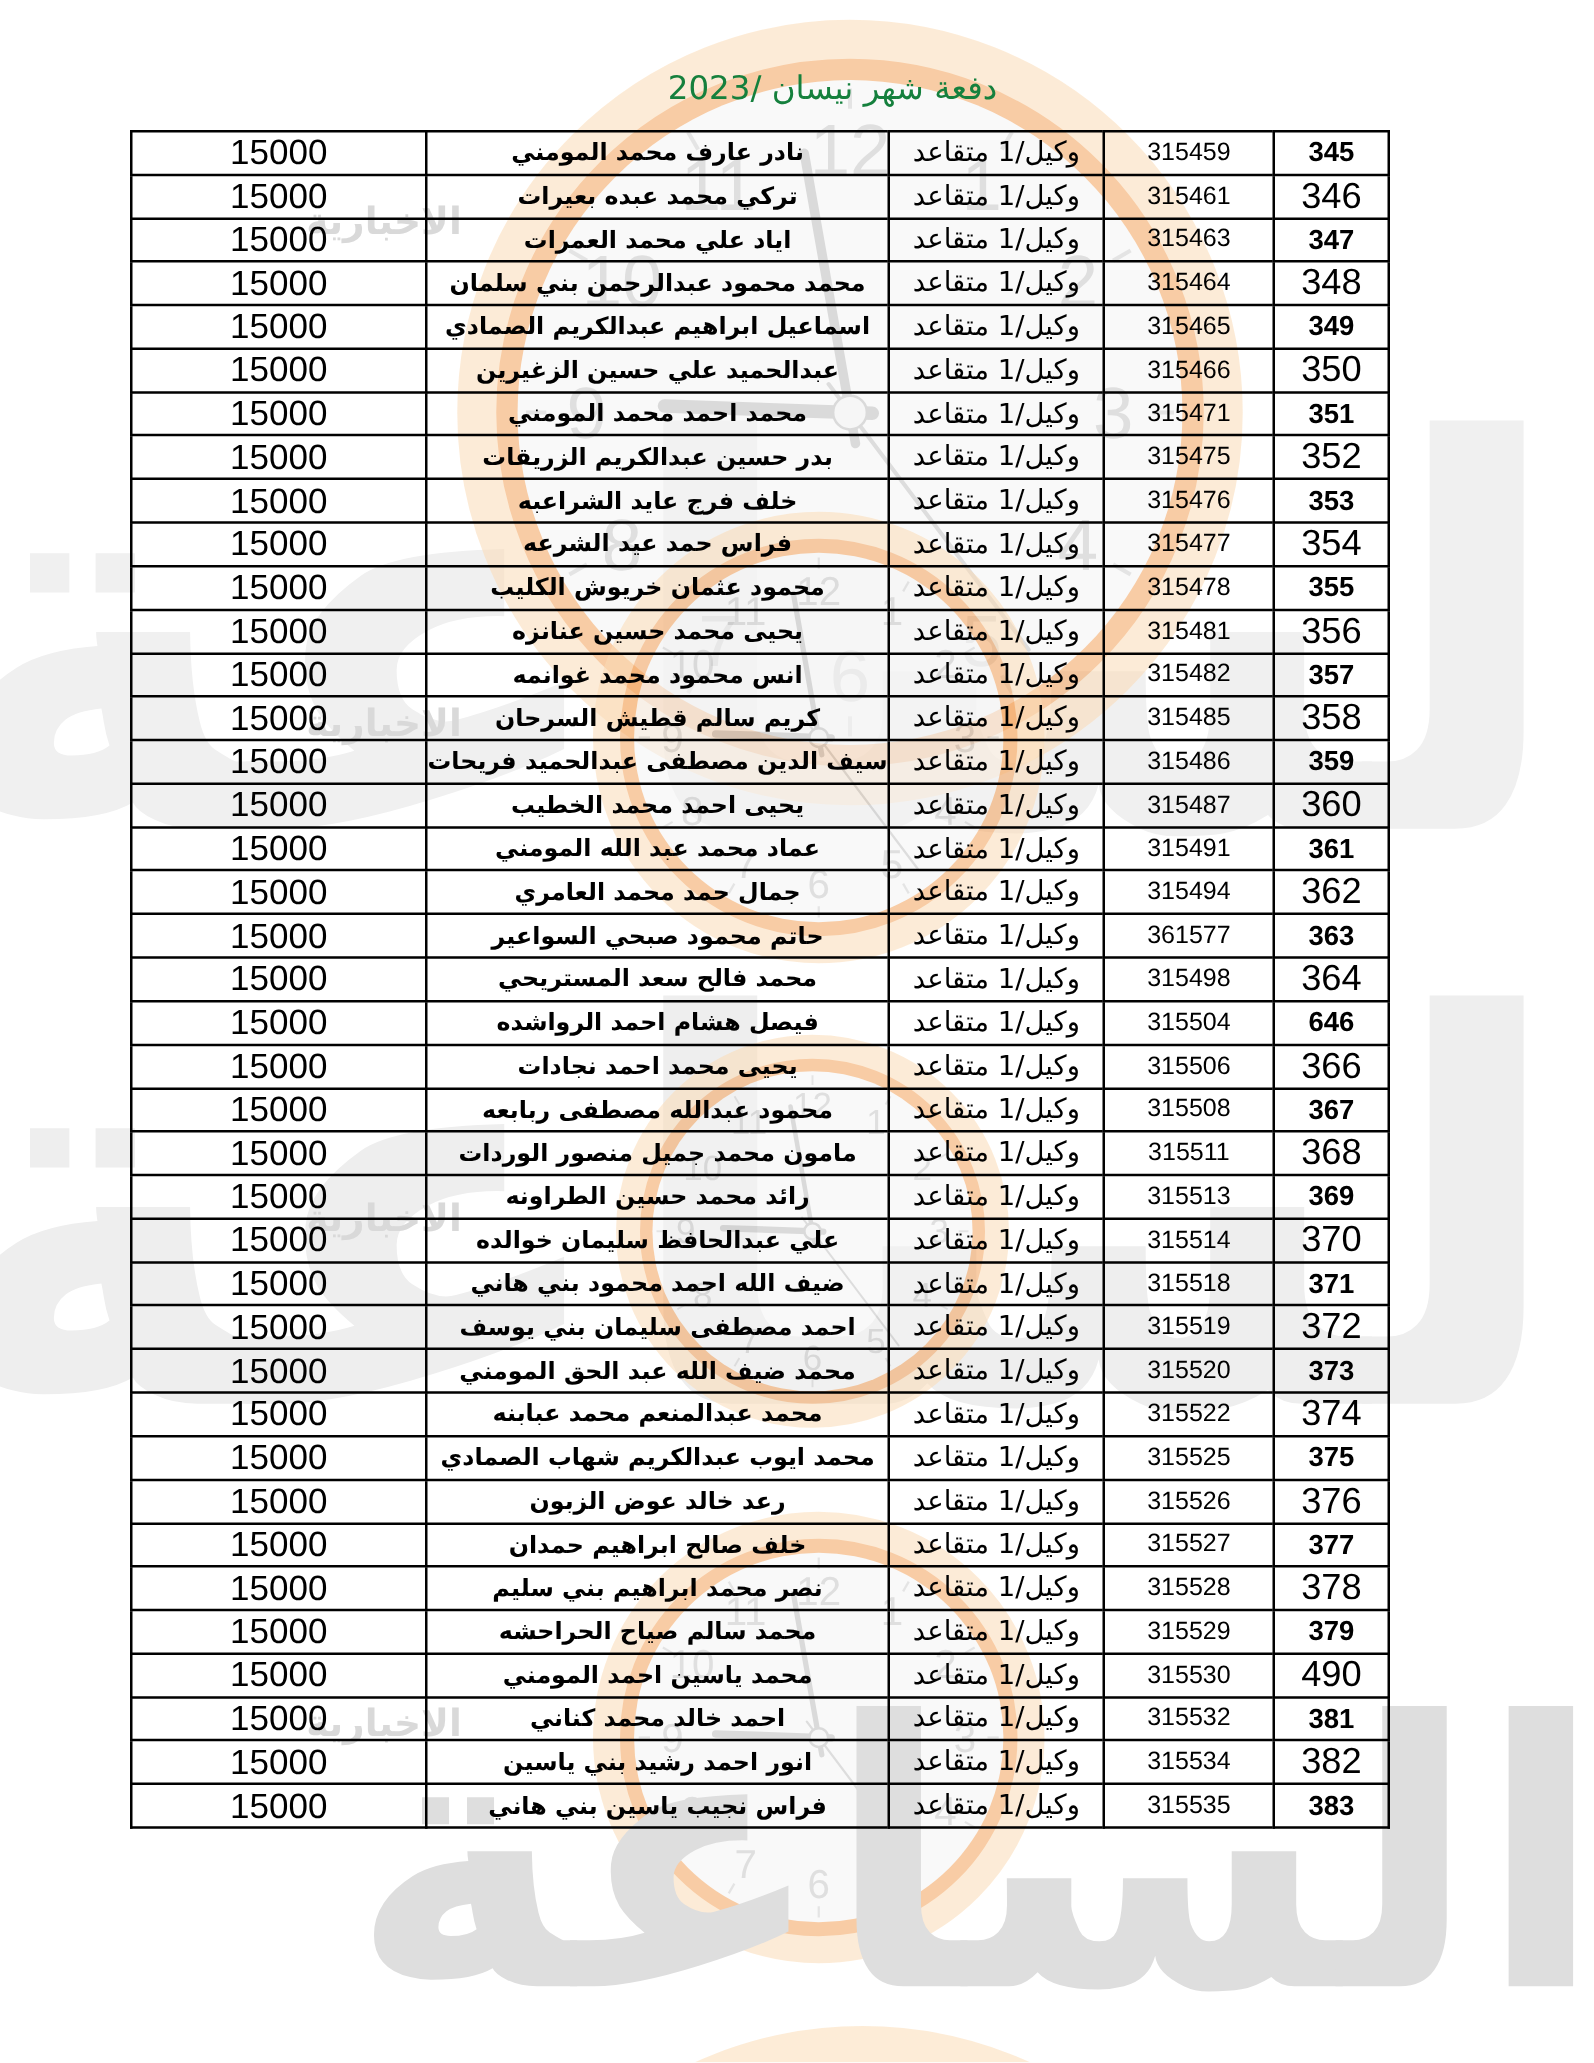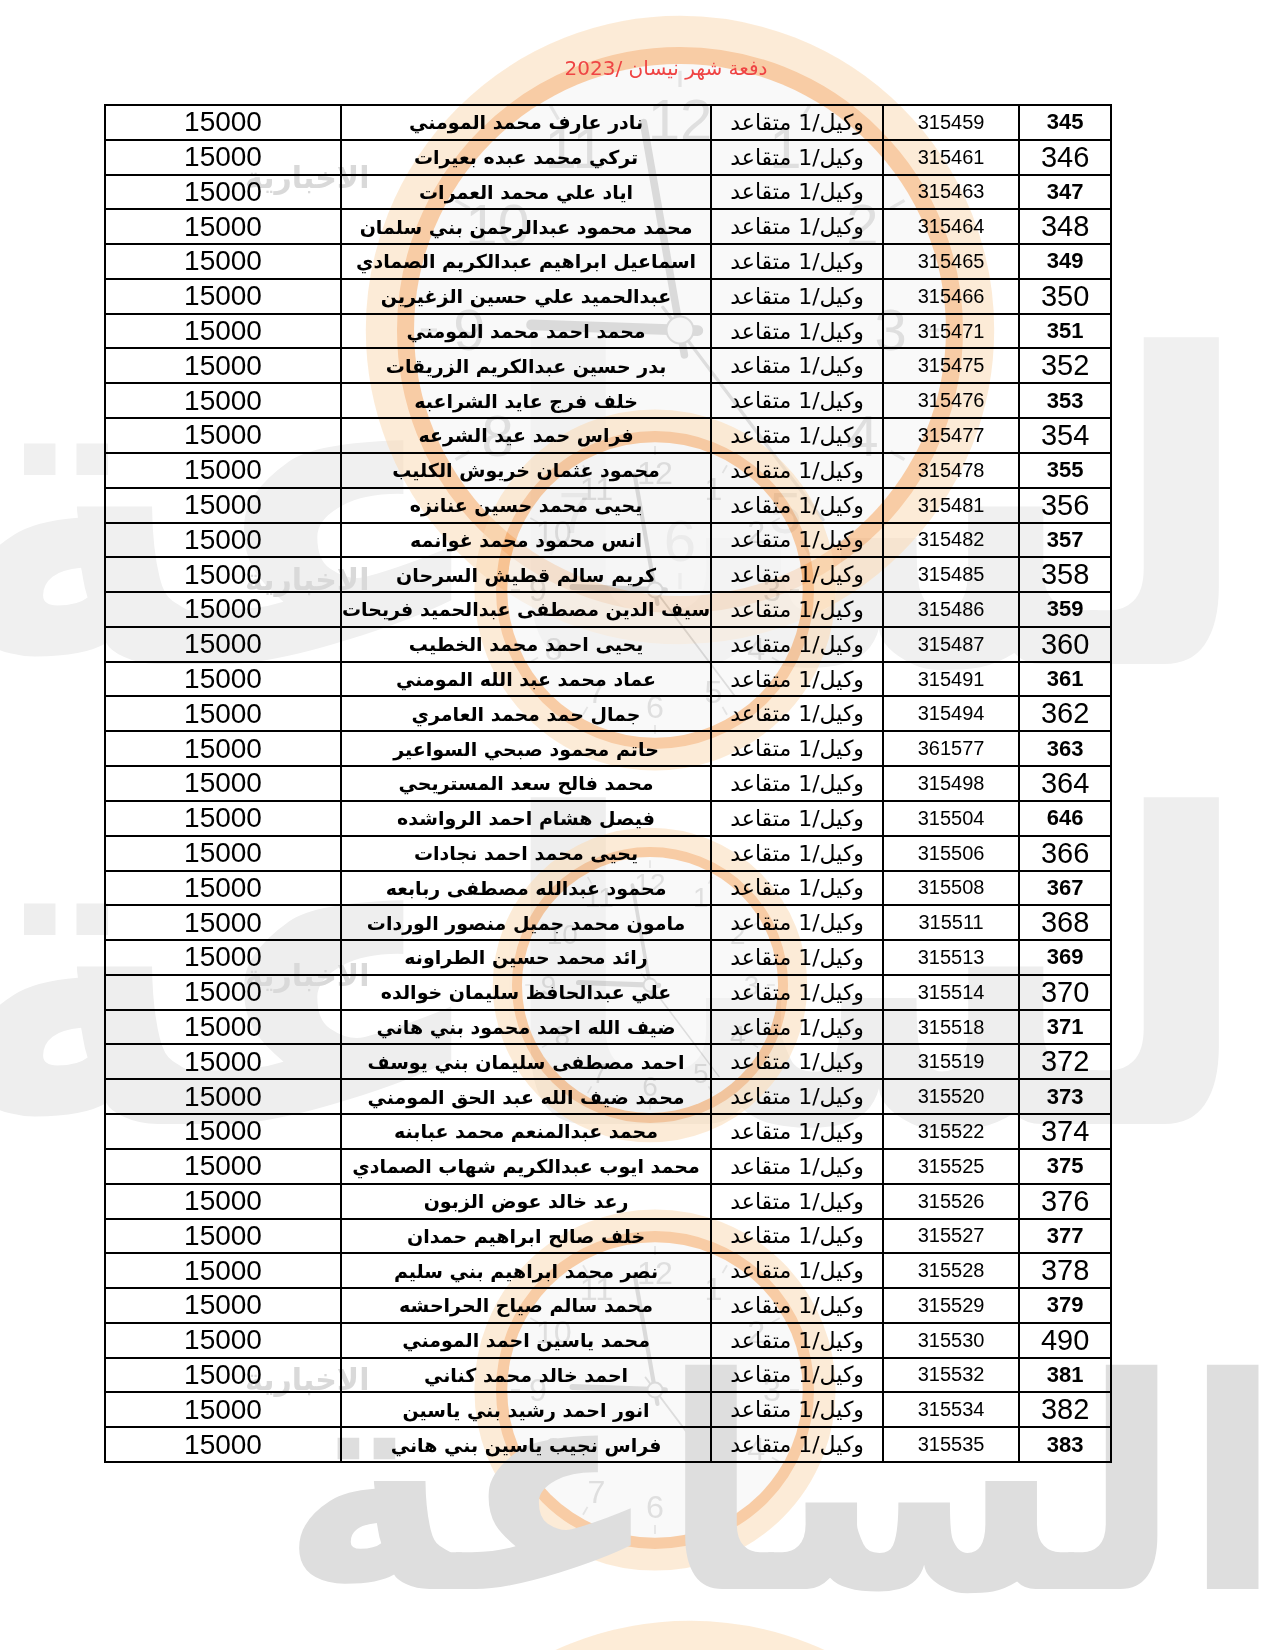--- a/index.html
+++ b/index.html
@@ -40,22 +40,22 @@
   .wm-sub-4{top:1362px;}
   .wm-svg{position:absolute;top:0;left:0;}
   
   .content{position:absolute;inset:0;z-index:1;}
   .title{
     position:absolute;
     top:56px;left:0;width:100%;
     box-sizing:border-box;
     padding-left:57px;
     text-align:center;
-    font-size:20px;
-    color:#ef4444;
+    font-size:26px;
+    color:#15803d;
     direction:rtl;
   }
   table.roster{
     position:absolute;
     top:104px;left:104px;
     border-collapse:collapse;
     table-layout:fixed;
     background:transparent;
   }
   table.roster td{

